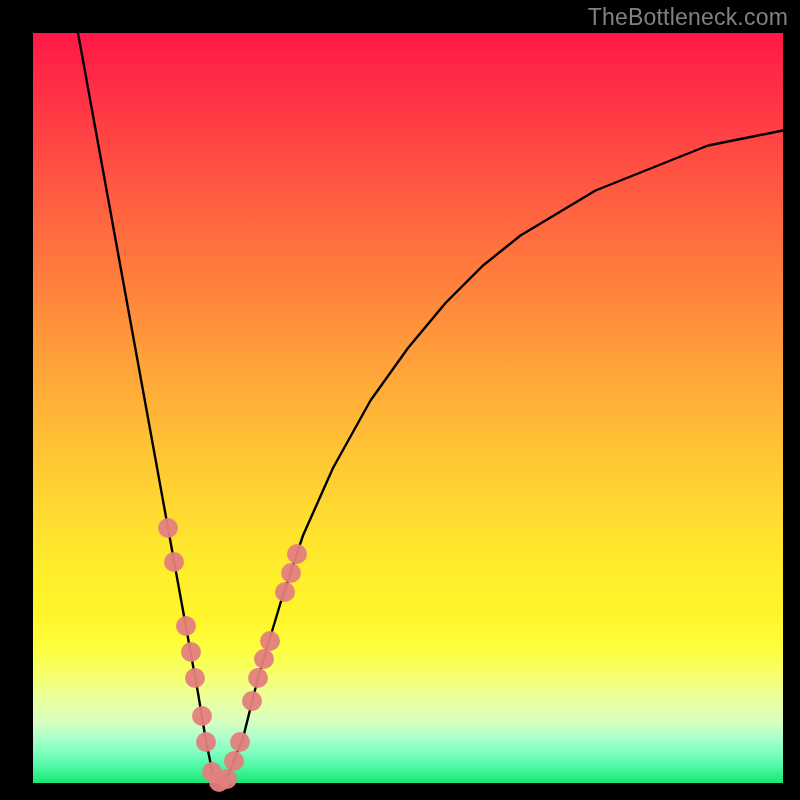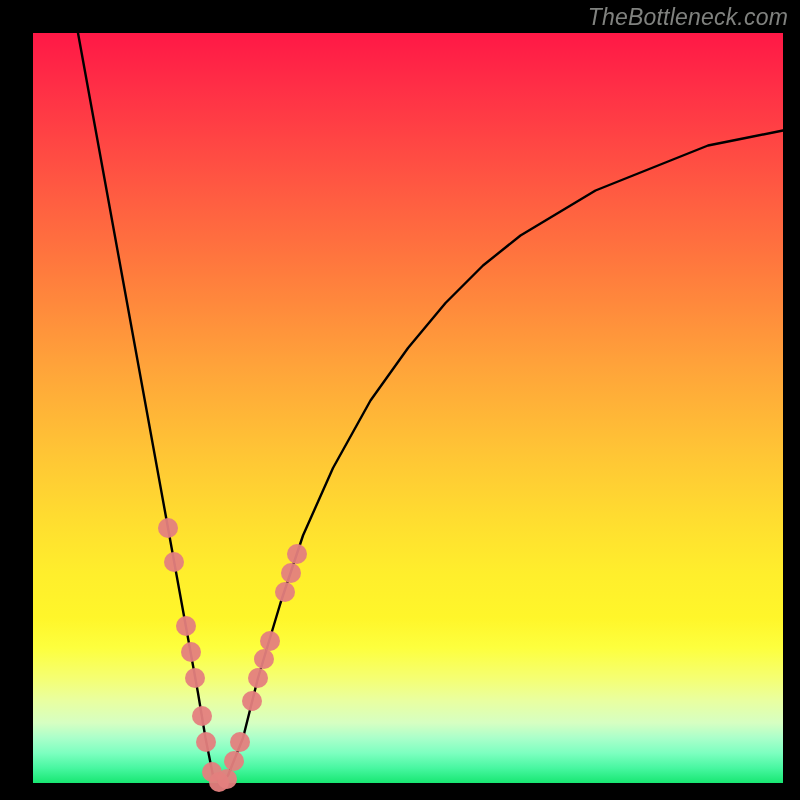--- a/index.html
+++ b/index.html
@@ -9,21 +9,20 @@
     height: 800px;
     background: #000;
     overflow: hidden;
     font-family: Arial, Helvetica, sans-serif;
   }
   .frame {
     position: absolute;
     left: 0; top: 0;
     width: 800px; height: 800px;
     background: #000;
-    font-style: italic;
   }
   .plot-area {
     position: absolute;
     left: 33px;
     top: 33px;
     width: 750px;
     height: 750px;
     
     background: linear-gradient(to bottom,
       #ff1846 0%,

